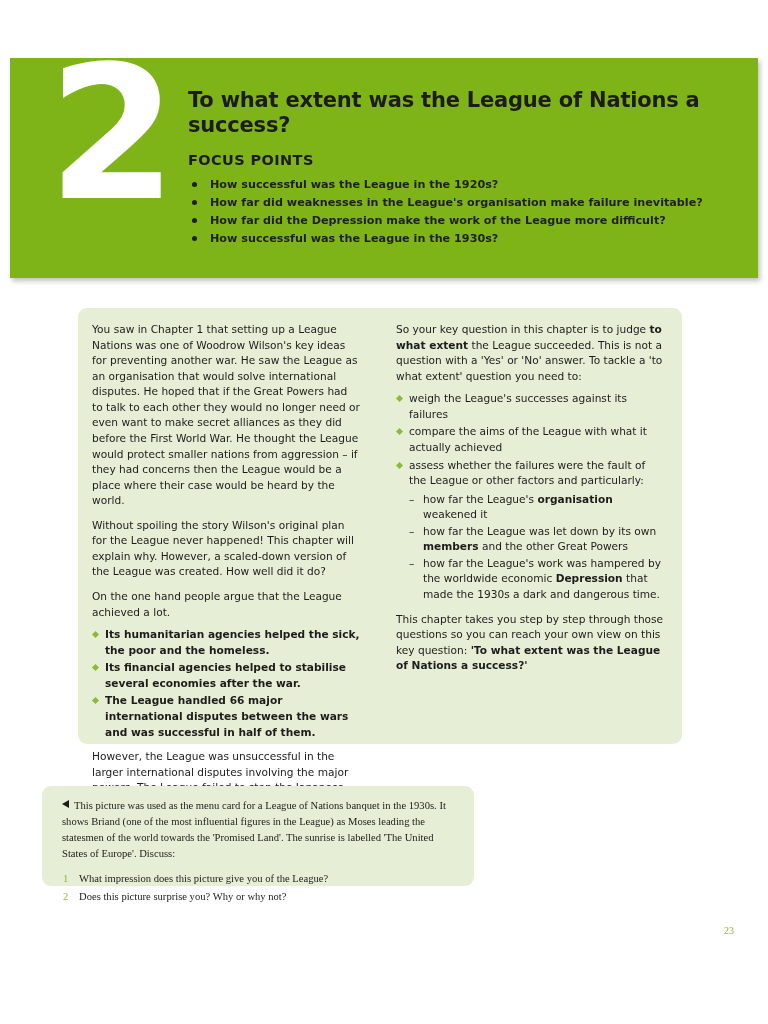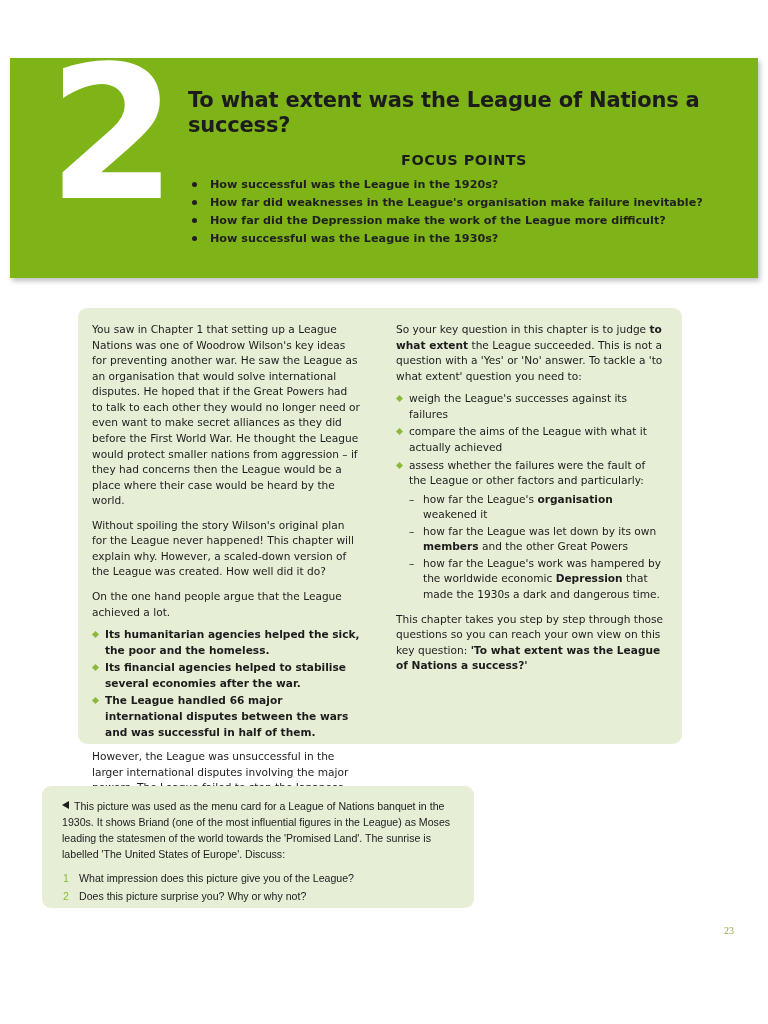--- a/index.html
+++ b/index.html
@@ -53,21 +53,20 @@
     margin: 4px 0 14px 0;
     letter-spacing: -0.2px;
   }
   .focus-heading {
     font-family: "DejaVu Sans", sans-serif;
     font-size: 14.5px;
     font-weight: bold;
     color: #1c1c1c;
     letter-spacing: 0.4px;
     margin: 0 0 8px 0;
-    text-align: center;
   }
   ul.focus-list {
     list-style: none;
     margin: 0;
     padding: 0;
     font-weight: bold;
   }
   ul.focus-list li {
     position: relative;
     padding-left: 22px;
@@ -154,26 +153,26 @@
     top: 0px;
   }
   b, strong { font-weight: bold; }
 
   
   .caption-box {
     position: absolute;
     left: 42px;
     top: 786px;
     width: 432px;
-    height: 122px;
+    height: 100px;
     background: #e7eed6;
     border-radius: 9px;
     box-sizing: border-box;
     padding: 12px 20px 10px 20px;
-    font-family: Liberation Sans, sans-serif;
+    font-family: Liberation Serif, serif;
     font-size: 10.6px;
     line-height: 1.52;
     color: #1c1c1c;
   }
   .caption-box p {
     margin: 0 0 8px 0;
   }
   .tri-left {
     display: inline-block;
     width: 0;

